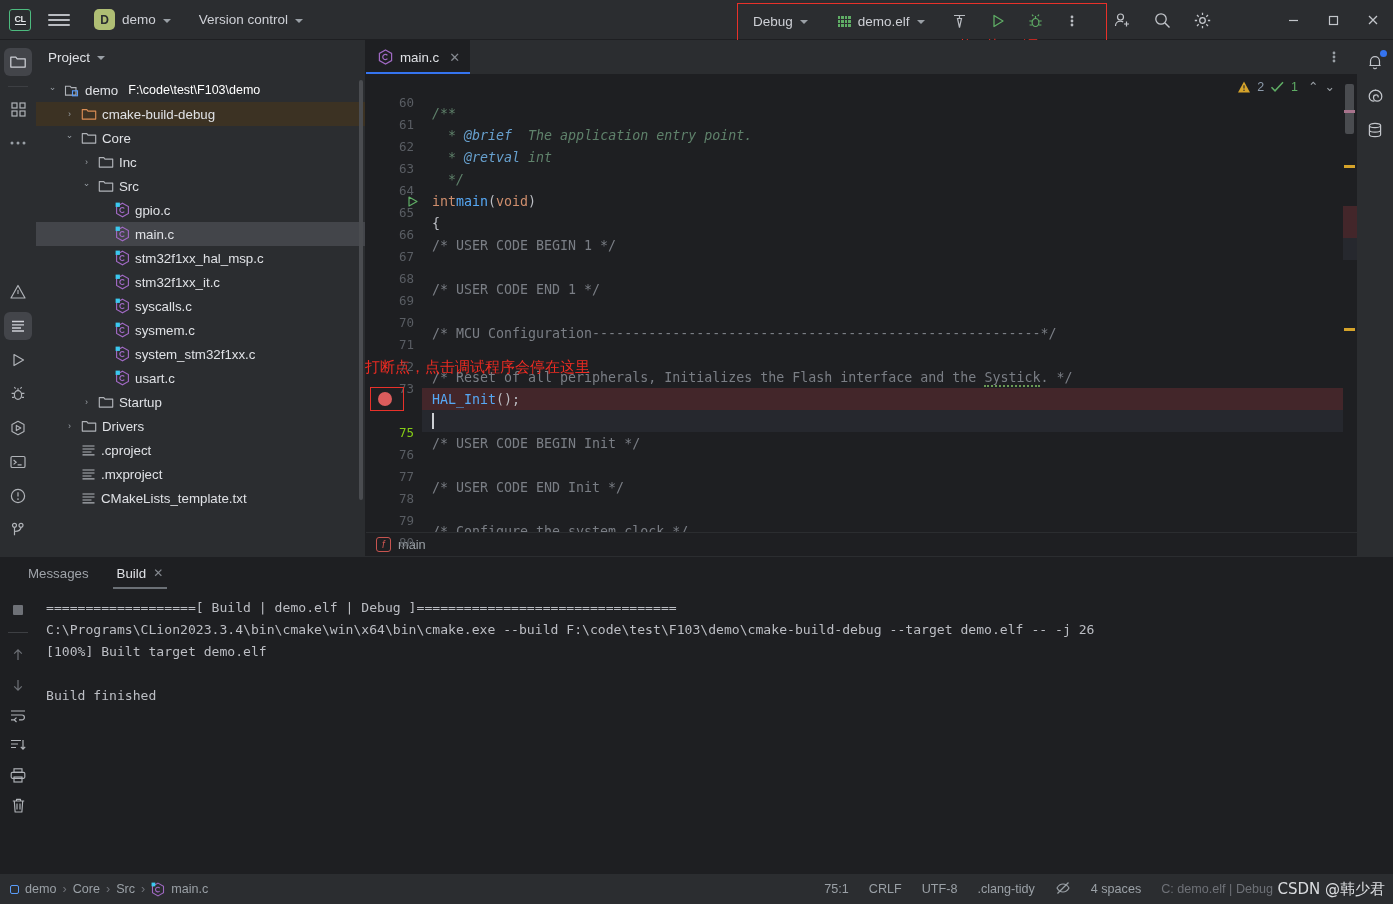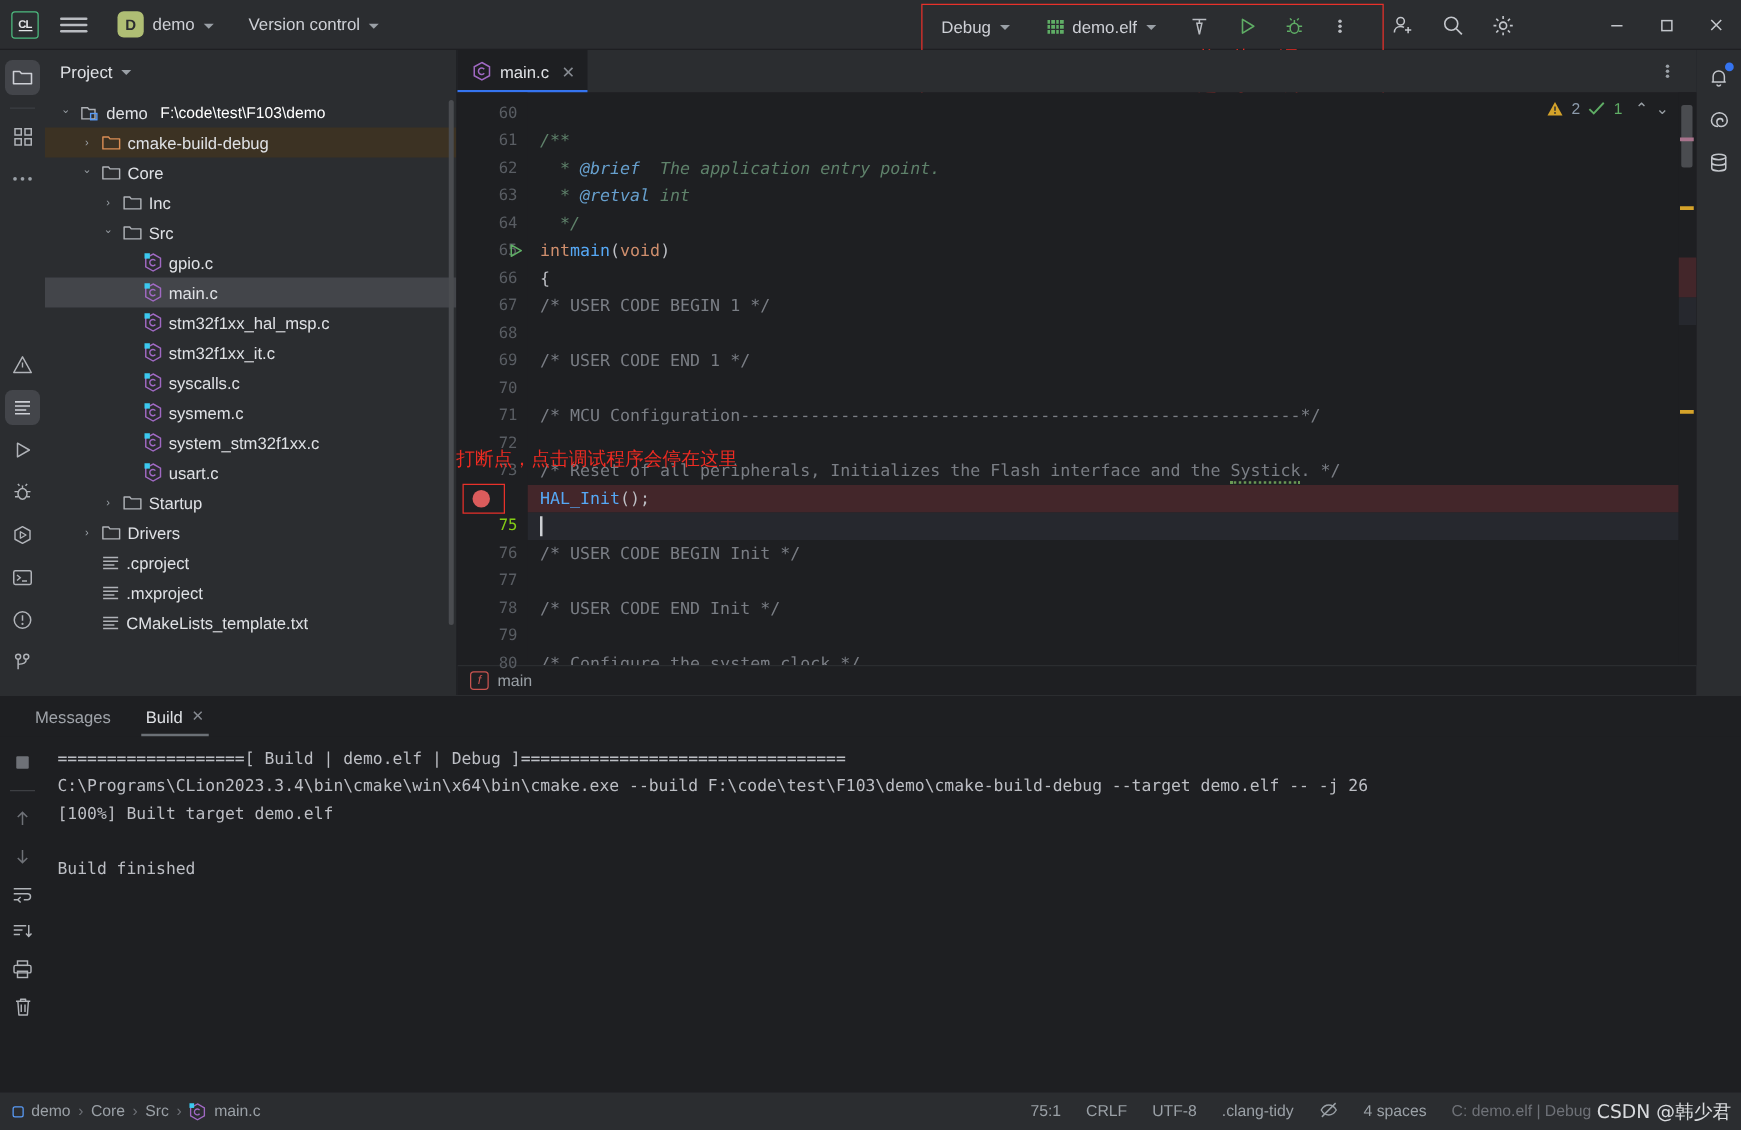--- a/index.html
+++ b/index.html
@@ -83,21 +83,21 @@
   
   .edcol { flex:1; display:flex; flex-direction:column; min-width:0; background:#1e1f22; }
   .tabbar { height:34px; background:#2b2d30; display:flex; align-items:flex-end; position:relative; }
   .tab { height:34px; display:flex; align-items:center; gap:7px; padding: 0 10px 0 12px;
          background:#1e1f22; font-size:13.3px; color:#dfe1e5; cursor:pointer; position:relative;}
   .tab::after { content:""; position:absolute; left:0; right:0; bottom:0; height:2.5px; background:#3574f0;}
   .tab .x { color:#868a91; font-size:13px; margin-left:3px; }
   .tabbar-right { margin-left:auto; display:flex; align-items:center; padding-right:8px; height:34px;}
 
   .edwrap { flex:1; display:flex; min-height:0; position:relative; background:#1e1f22; }
-  .gutter { width: 56px; flex:0 0 56px; background:#1e1f22; padding-top:4px; position:relative;}
+  .gutter { width: 56px; flex:0 0 56px; background:#1e1f22; padding-top:17px; position:relative;}
   .gline { height:22px; display:flex; align-items:center; justify-content:flex-end;
            padding-right:8px; font-size:12.5px; color:#595d63; font-family:"DejaVu Sans Mono", monospace;}
   .gline.cur { color:#84cc16; }
   .runmark { position:absolute; left:40px; }
   .code { flex:1; padding-top:6px; font-family:"DejaVu Sans Mono", monospace; font-size:13.3px;
           position:relative; min-width:0; overflow:hidden;}
   .cline { height:22px; display:flex; align-items:center; padding-left:10px; white-space:pre; }
   .cline.bp { background:#43262a; }
   .cline.caret { background:#26282e; }
   .kw { color:#cf8e6d; }

